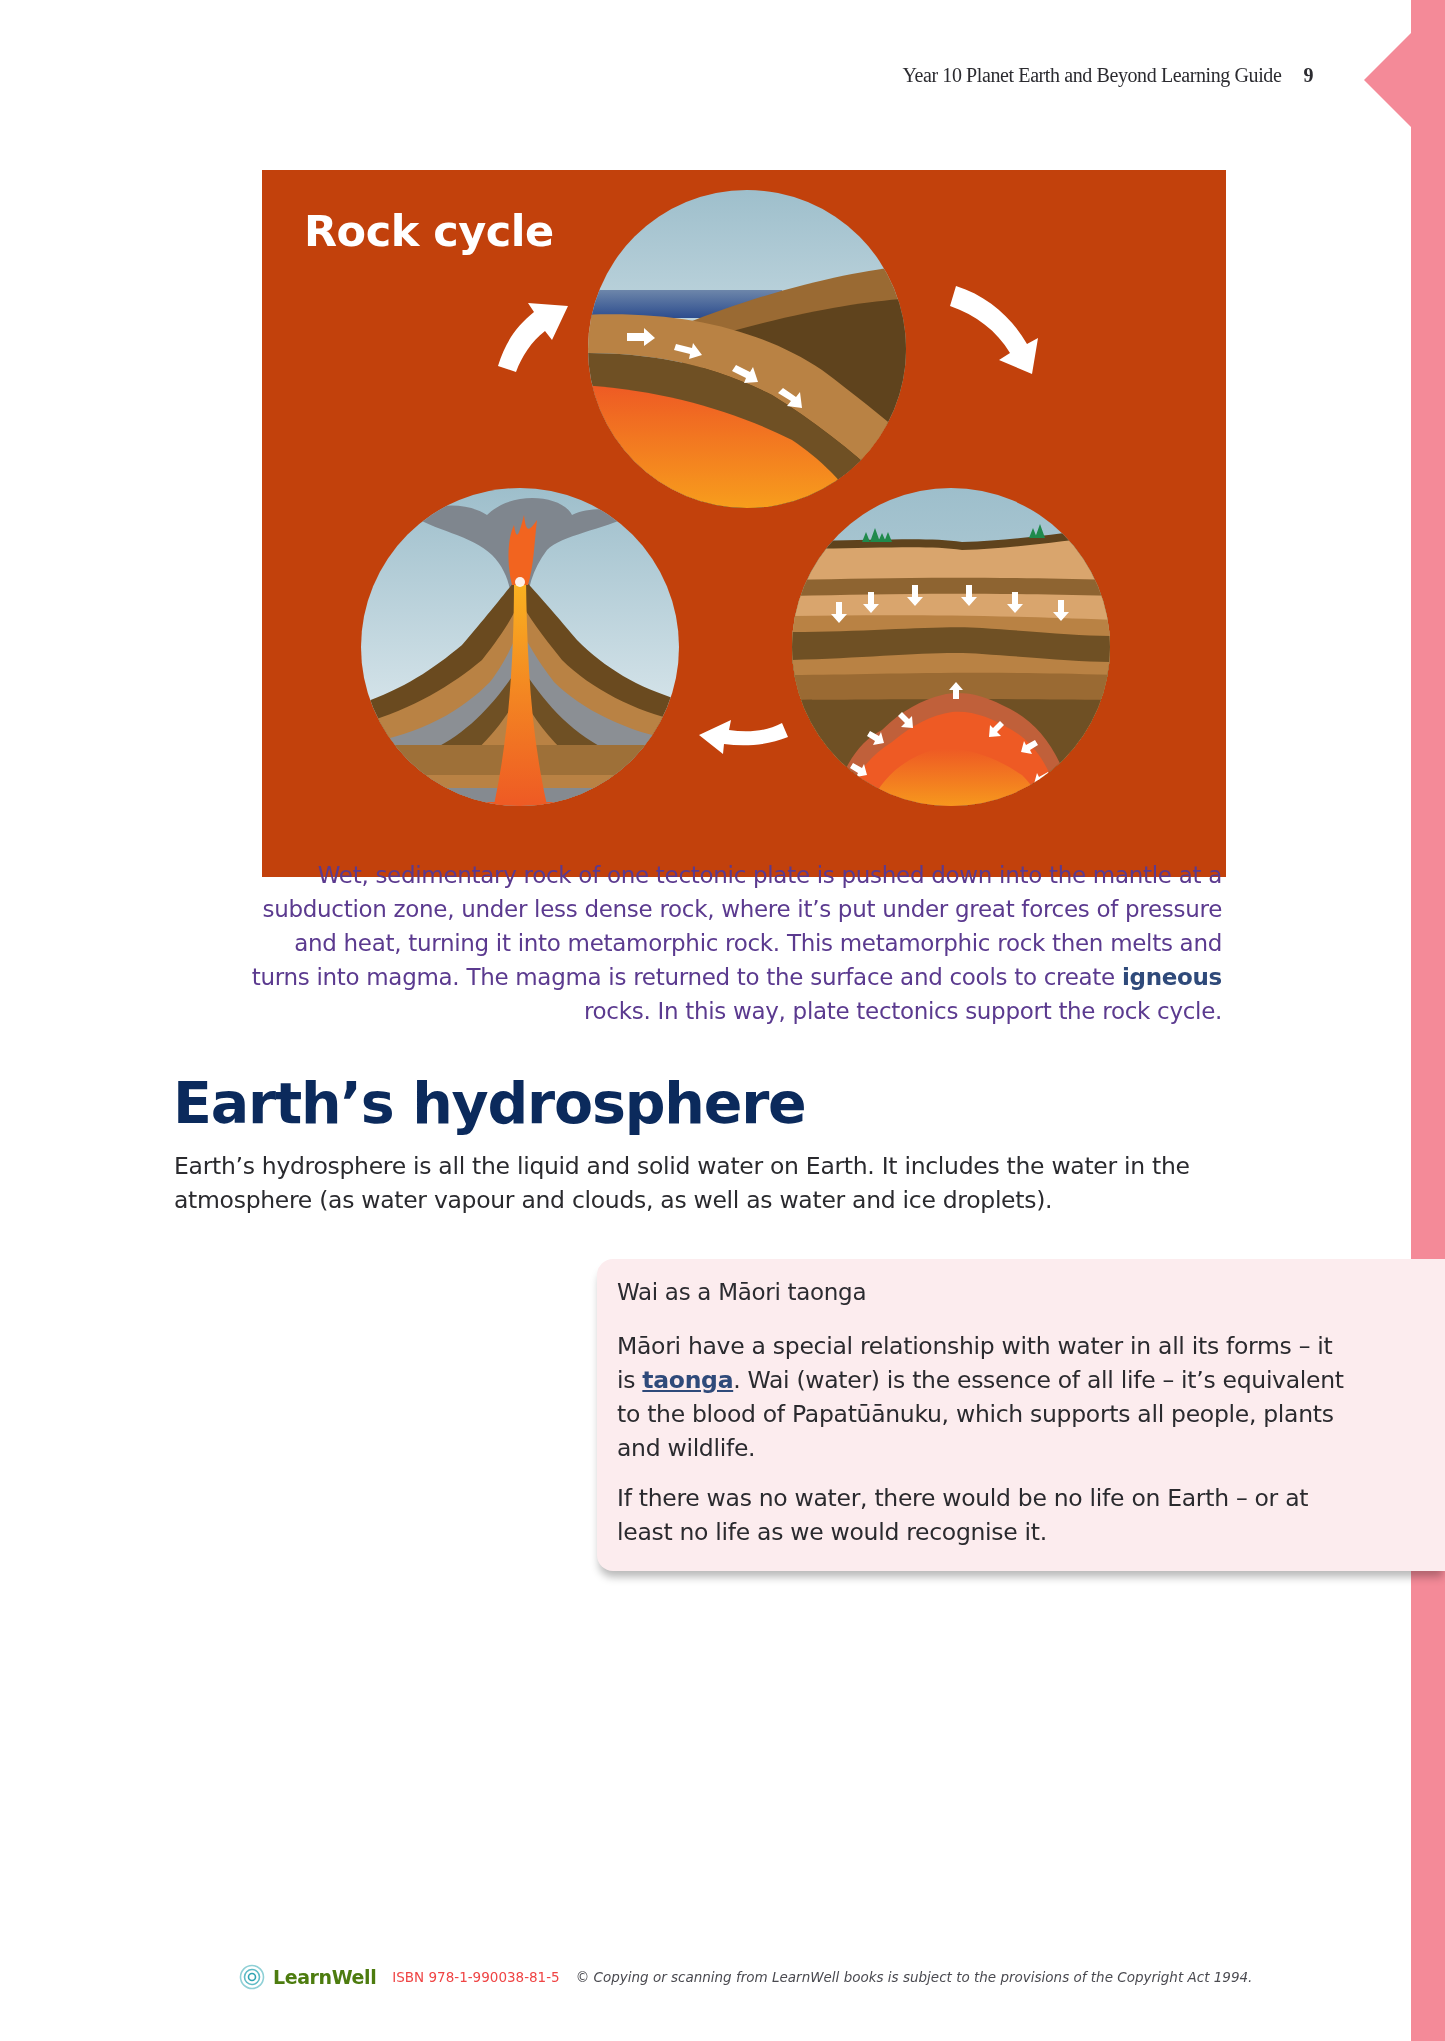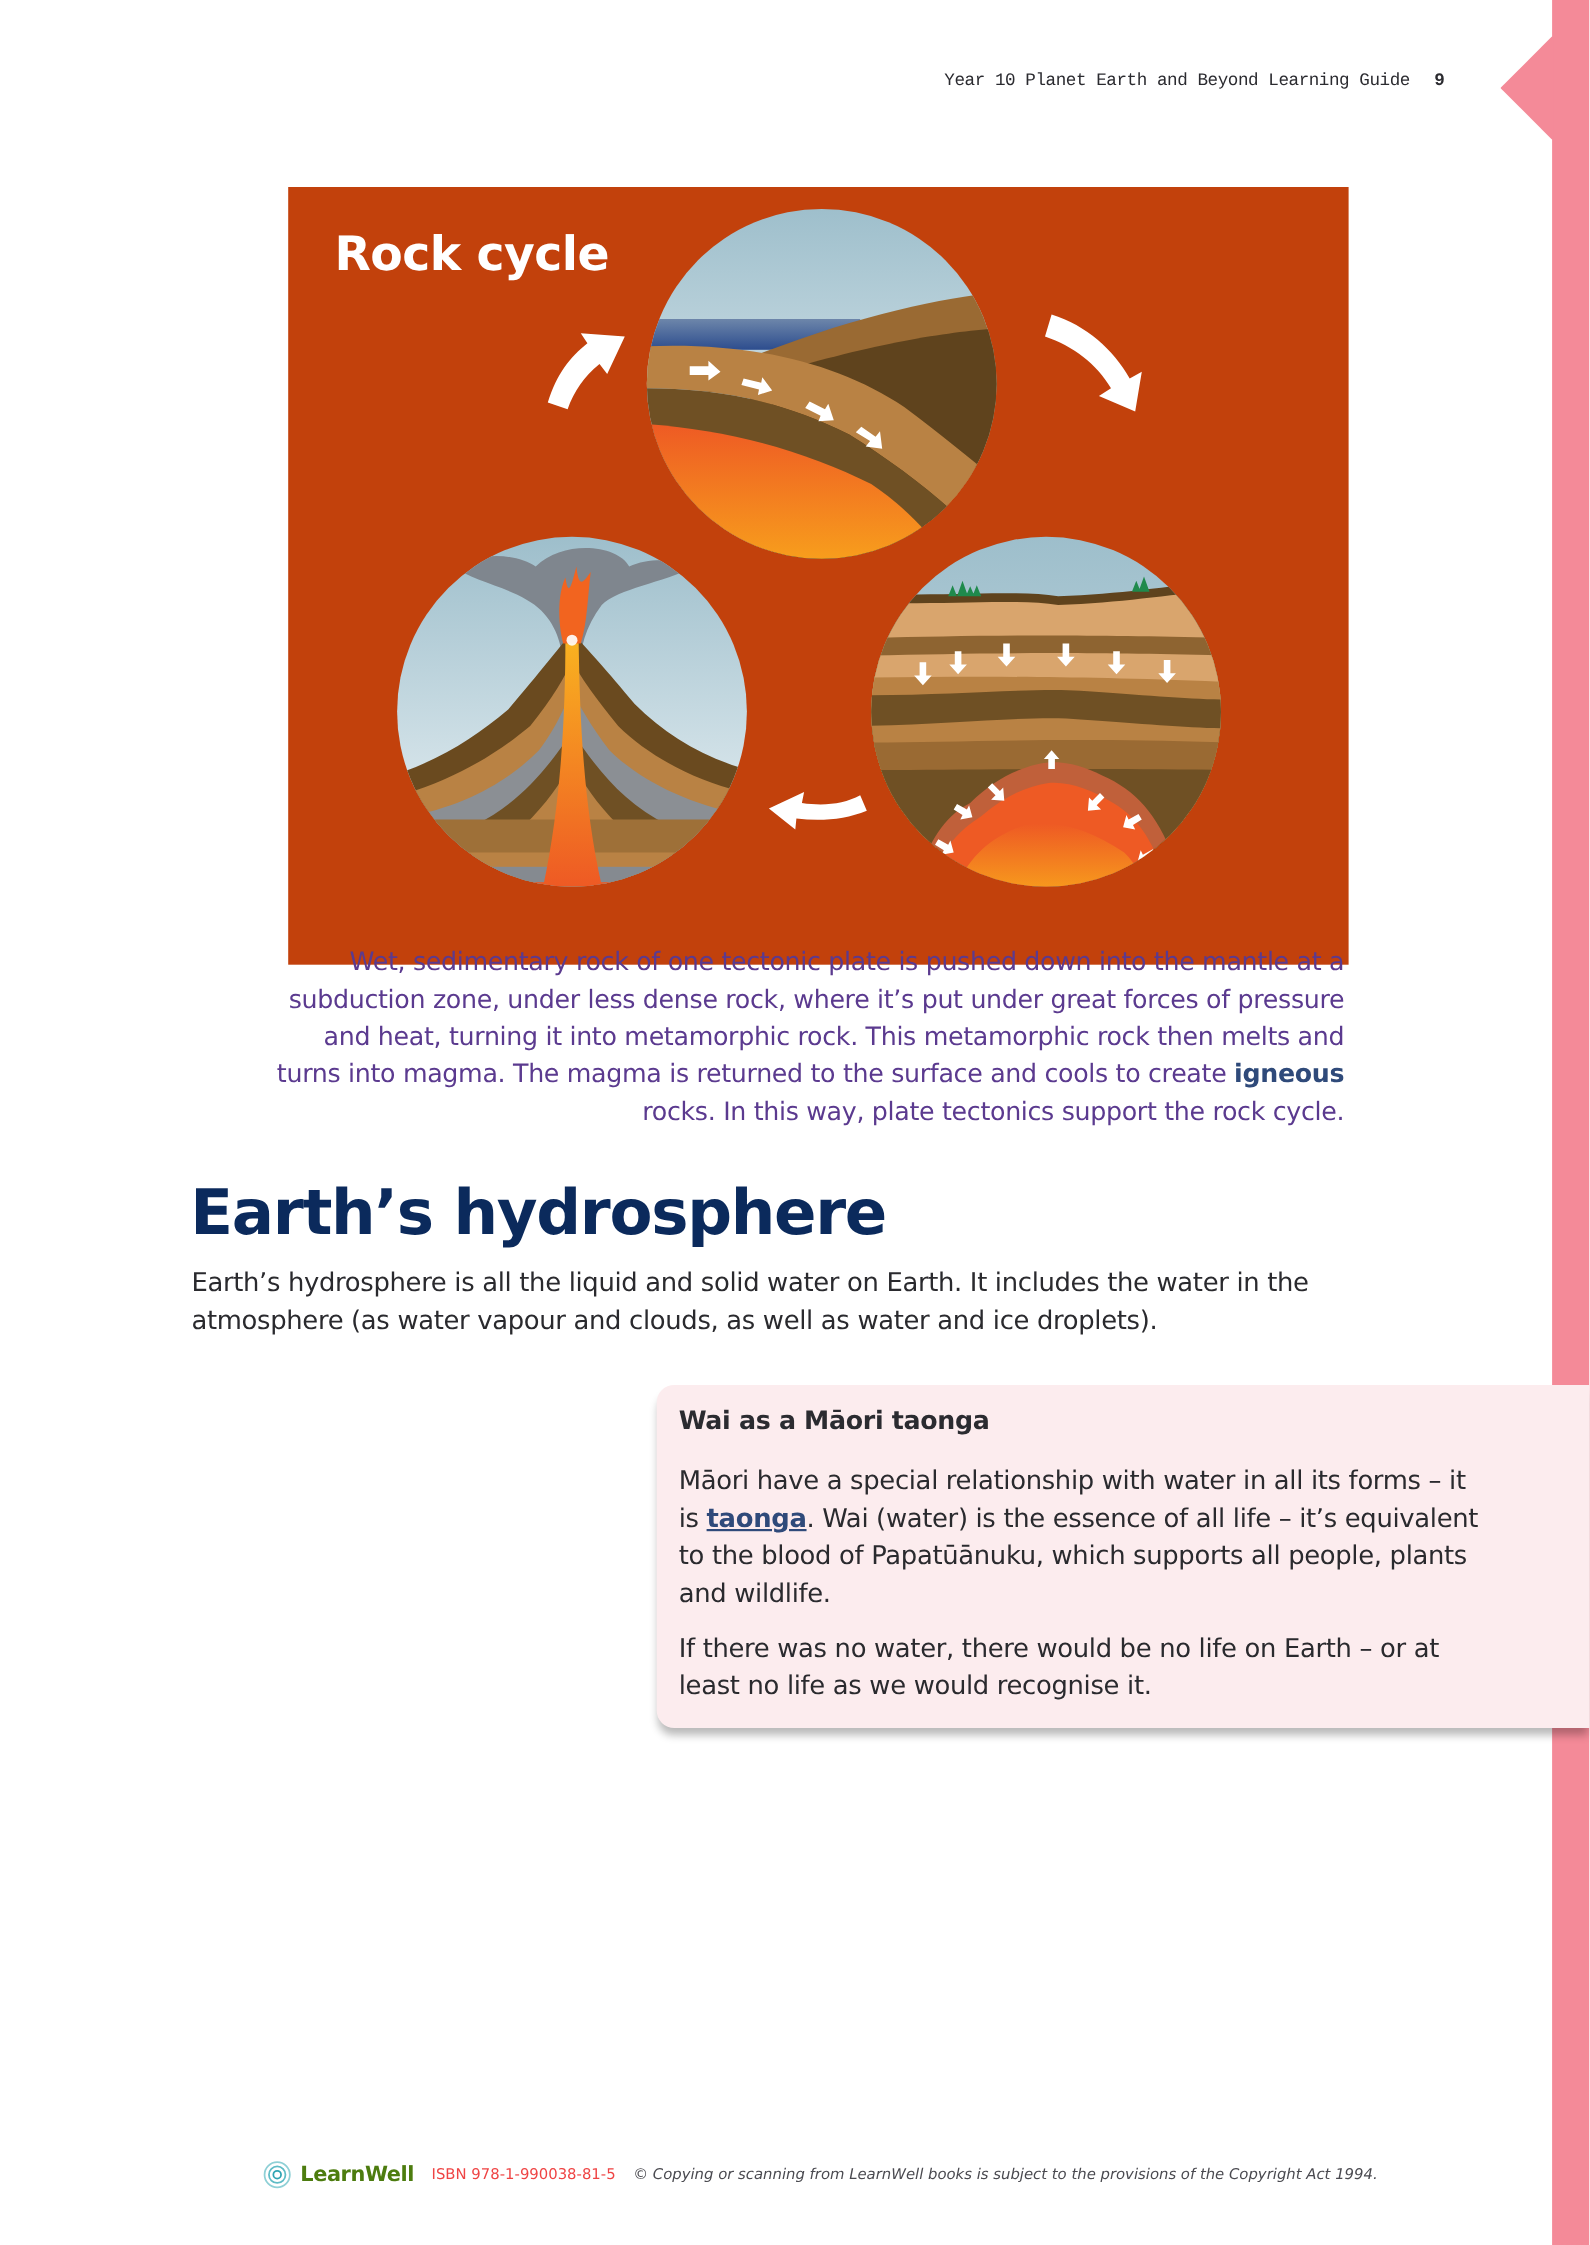--- a/index.html
+++ b/index.html
@@ -11,22 +11,22 @@
   }
   .side-stripe {
     position: absolute; left: 1411px; top: 0; width: 34px; height: 2041px;
     background: #f48a98;
   }
   .stripe-tab {
     position: absolute; left: 1364px; top: 33px; width: 48px; height: 94px;
   }
   .running-header {
     position: absolute; top: 64px; right: 132px;
-    font-size: 16px; color: #2b2b30; white-space: nowrap;
-    font-family: Liberation Mono, monospace; letter-spacing: -0.4px; text-align: center;
+    font-size: 20px; color: #2b2b30; white-space: nowrap;
+    font-family: Liberation Serif, serif; letter-spacing: -0.4px; text-align: center;
   }
   .running-header .page-num { font-weight: bold; margin-left: 22px; }
 
   .figure {
     position: absolute; left: 262px; top: 170px; width: 964px; height: 707px;
     background: #c2410c;
   }
   .figure-title {
     position: absolute; left: 42px; top: 36px;
     font-family: "DejaVu Sans", sans-serif; font-weight: bold;
@@ -52,21 +52,21 @@
     color: #2a2a2e; letter-spacing: -0.3px;
   }
 
   .info-box {
     position: absolute; left: 597px; top: 1259px; width: 848px; height: 312px;
     background: #fcecee; border-radius: 16px 0 0 16px;
     box-shadow: 0 8px 8px -2px rgba(0,0,0,0.28);
   }
   .info-title {
     position: absolute; left: 20px; top: 20px;
-    font-family: "DejaVu Sans", sans-serif; font-weight: bold;
+    font-family: "DejaVu Sans", sans-serif; font-weight: normal;
     font-size: 23px; color: #2b2b30; letter-spacing: -0.3px;
   }
   .info-para {
     position: absolute; left: 20px; width: 740px;
     font-family: "DejaVu Sans", sans-serif; font-size: 23.5px; line-height: 34px;
     color: #2a2a2e; letter-spacing: -0.3px;
   }
   .info-para .kw { color: #2f4a7a; font-weight: bold; text-decoration: underline; }
   .p1 { top: 70px; }
   .p2 { top: 222px; }

